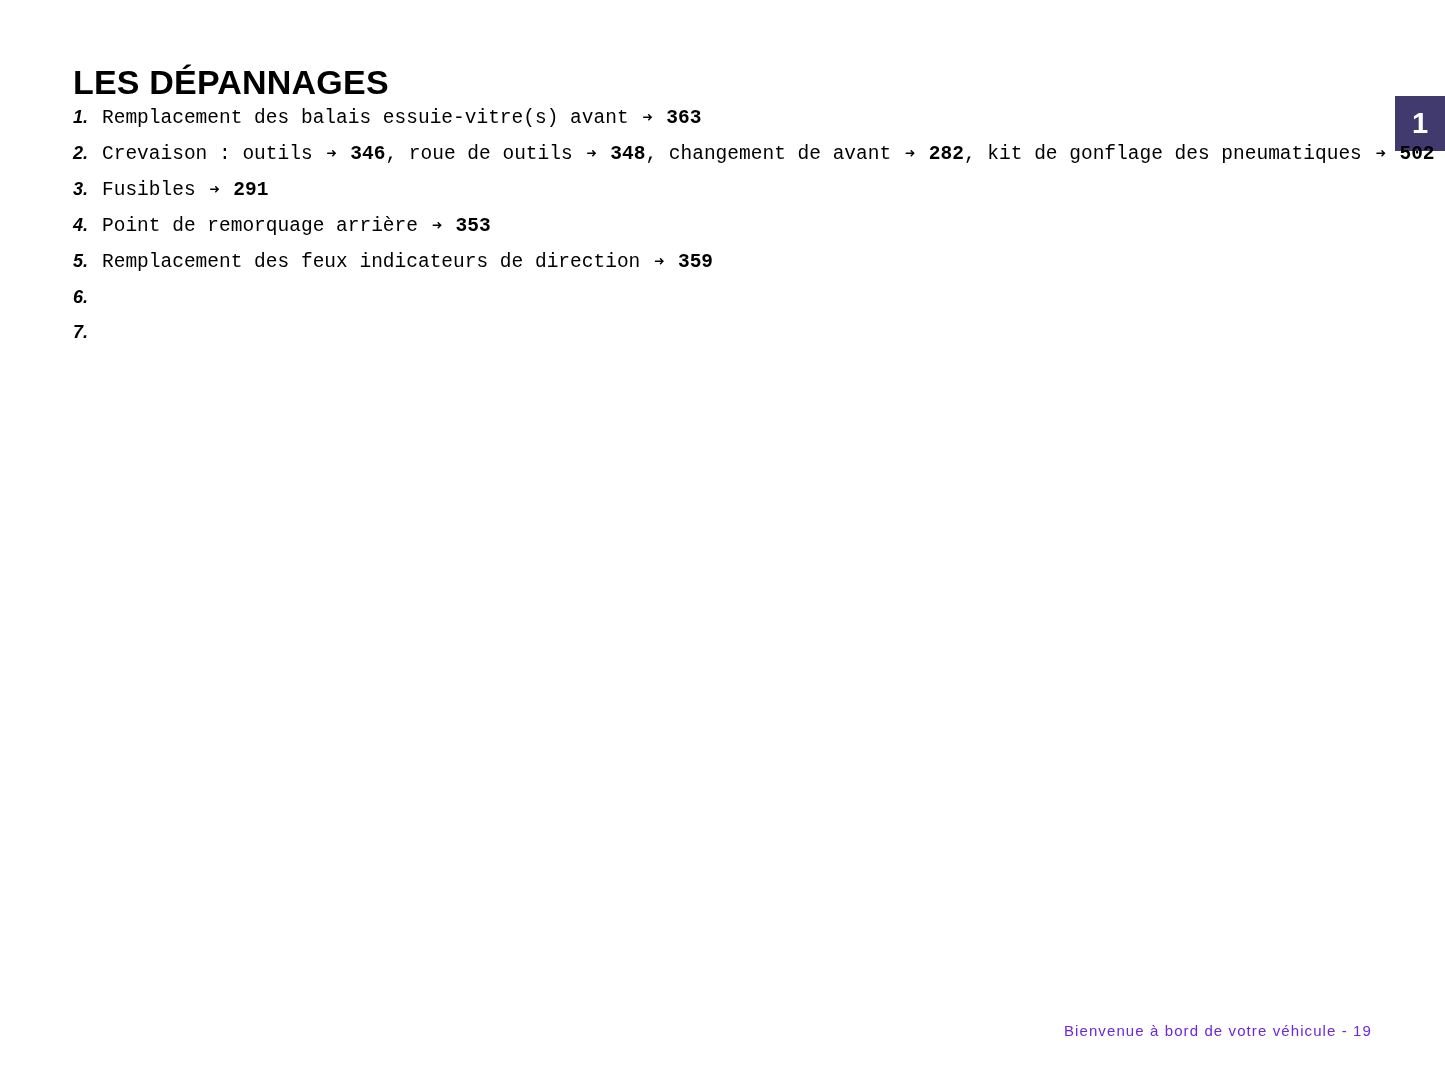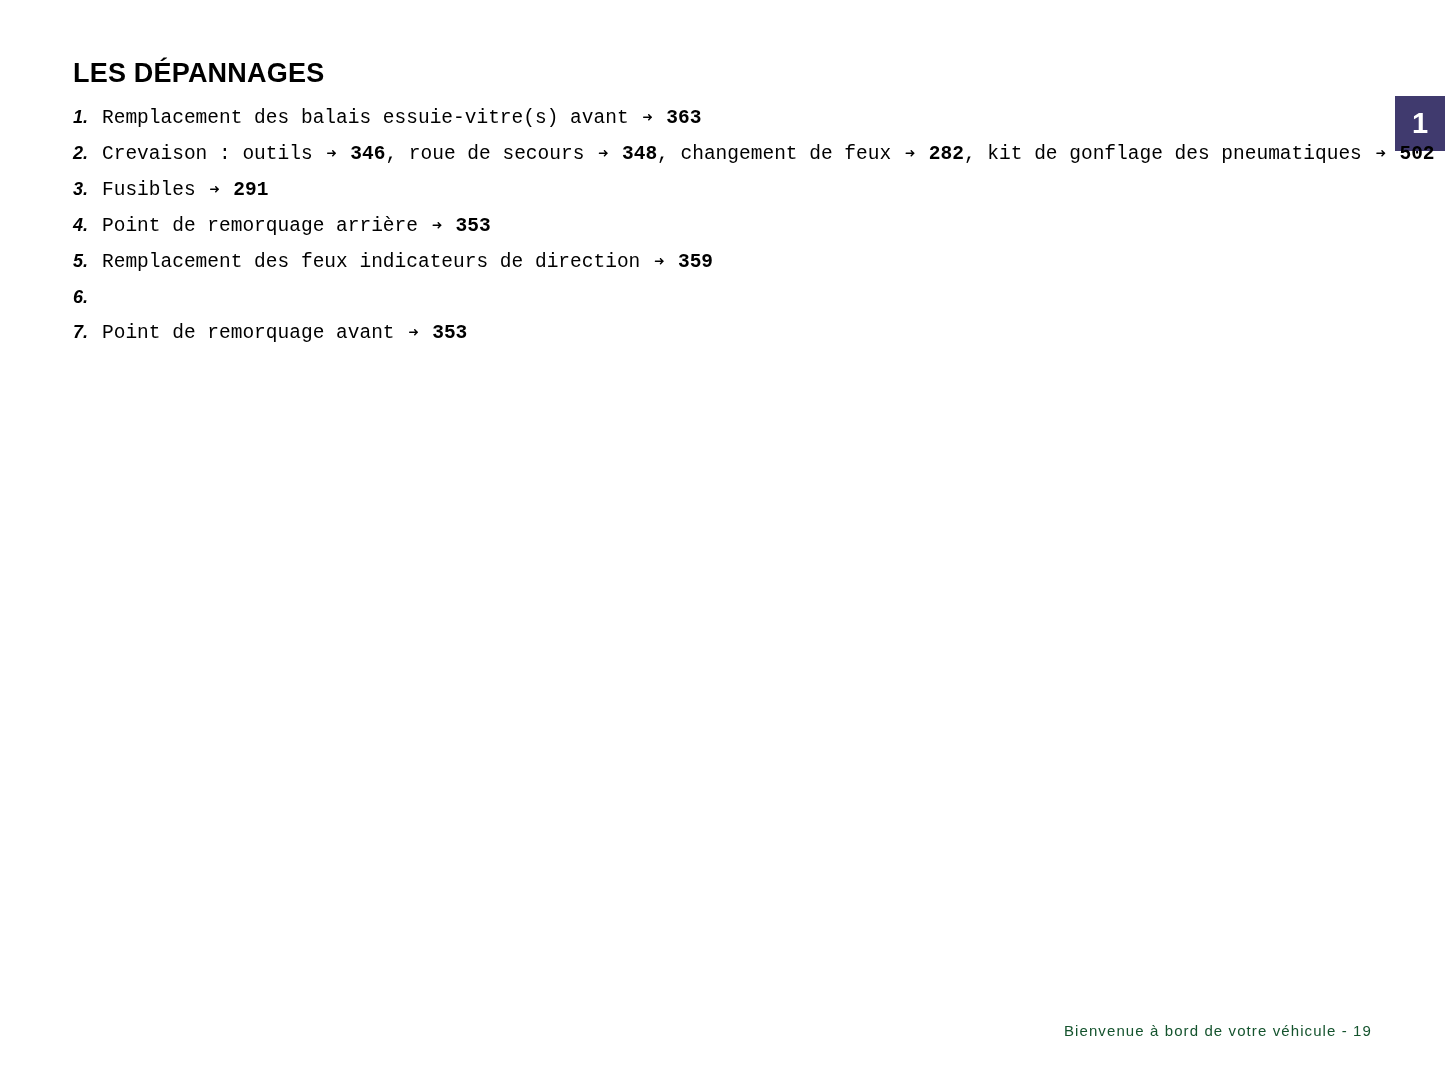--- a/index.html
+++ b/index.html
@@ -36,21 +36,21 @@
     align-items: center;
     justify-content: center;
     letter-spacing: 0;
   }
 
   
   .page-title {
     position: absolute;
     left: 73px;
     top: 40px;
-    font-size: 27px;
+    font-size: 34px;
     font-weight: bold;
     letter-spacing: 0.2px;
     color: #000000;
     white-space: nowrap;
   }
 
   
   .item-list {
     position: absolute;
     left: 73px;
@@ -89,58 +89,57 @@
     padding: 0 2px;
   }
 
   
   .footer {
     position: absolute;
     right: 73px;
     bottom: 31px;
     font-size: 15px;
     letter-spacing: 1.1px;
-    color: #14532d;
+    color: #6d28d9;
     white-space: nowrap;
   }
 </style>
 </head>
 <body>
 
 <div class="page">
 
   <div class="chapter-tab">1</div>
 
   <h1 class="page-title">LES DÉPANNAGES</h1>
 
   <div class="item-list">
       <div class="list-item">
         <span class="item-number">1.</span>
         <span class="item-text"><span>Remplacement des balais essuie-vitre(s) avant </span><b class="arrow">➜</b><b> 363</b></span>
       </div>
       <div class="list-item">
         <span class="item-number">2.</span>
-        <span class="item-text"><span>Crevaison : outils </span><b class="arrow">➜</b><b> 346</b><span>, roue de secours </span><b class="arrow">➜</b><b> 348</b><span>, changement de feux </span><b class="arrow">➜</b><b> 282</b><span>, kit de gonflage des pneumatiques </span><b class="arrow">➜</b><b> 502</b></span>
+        <span class="item-text"><span>Crevaison : outils </span><b class="arrow">➜</b><b> 346</b><span>, roue de outils </span><b class="arrow">➜</b><b> 348</b><span>, changement de avant </span><b class="arrow">➜</b><b> 282</b><span>, kit de gonflage des pneumatiques </span><b class="arrow">➜</b><b> 502</b></span>
       </div>
       <div class="list-item">
         <span class="item-number">3.</span>
         <span class="item-text"><span>Fusibles </span><b class="arrow">➜</b><b> 291</b></span>
       </div>
       <div class="list-item">
         <span class="item-number">4.</span>
         <span class="item-text"><span>Point de remorquage arrière </span><b class="arrow">➜</b><b> 353</b></span>
       </div>
       <div class="list-item">
         <span class="item-number">5.</span>
         <span class="item-text"><span>Remplacement des feux indicateurs de direction </span><b class="arrow">➜</b><b> 359</b></span>
       </div>
       <div class="list-item">
         <span class="item-number">6.</span>
       </div>
       <div class="list-item">
         <span class="item-number">7.</span>
-        <span class="item-text"><span>Point de remorquage avant </span><b class="arrow">➜</b><b> 353</b></span>
       </div>
     </div>
 
   <div class="footer">Bienvenue à bord de votre véhicule - 19</div>
 
 </div>
 
 </body></html>

